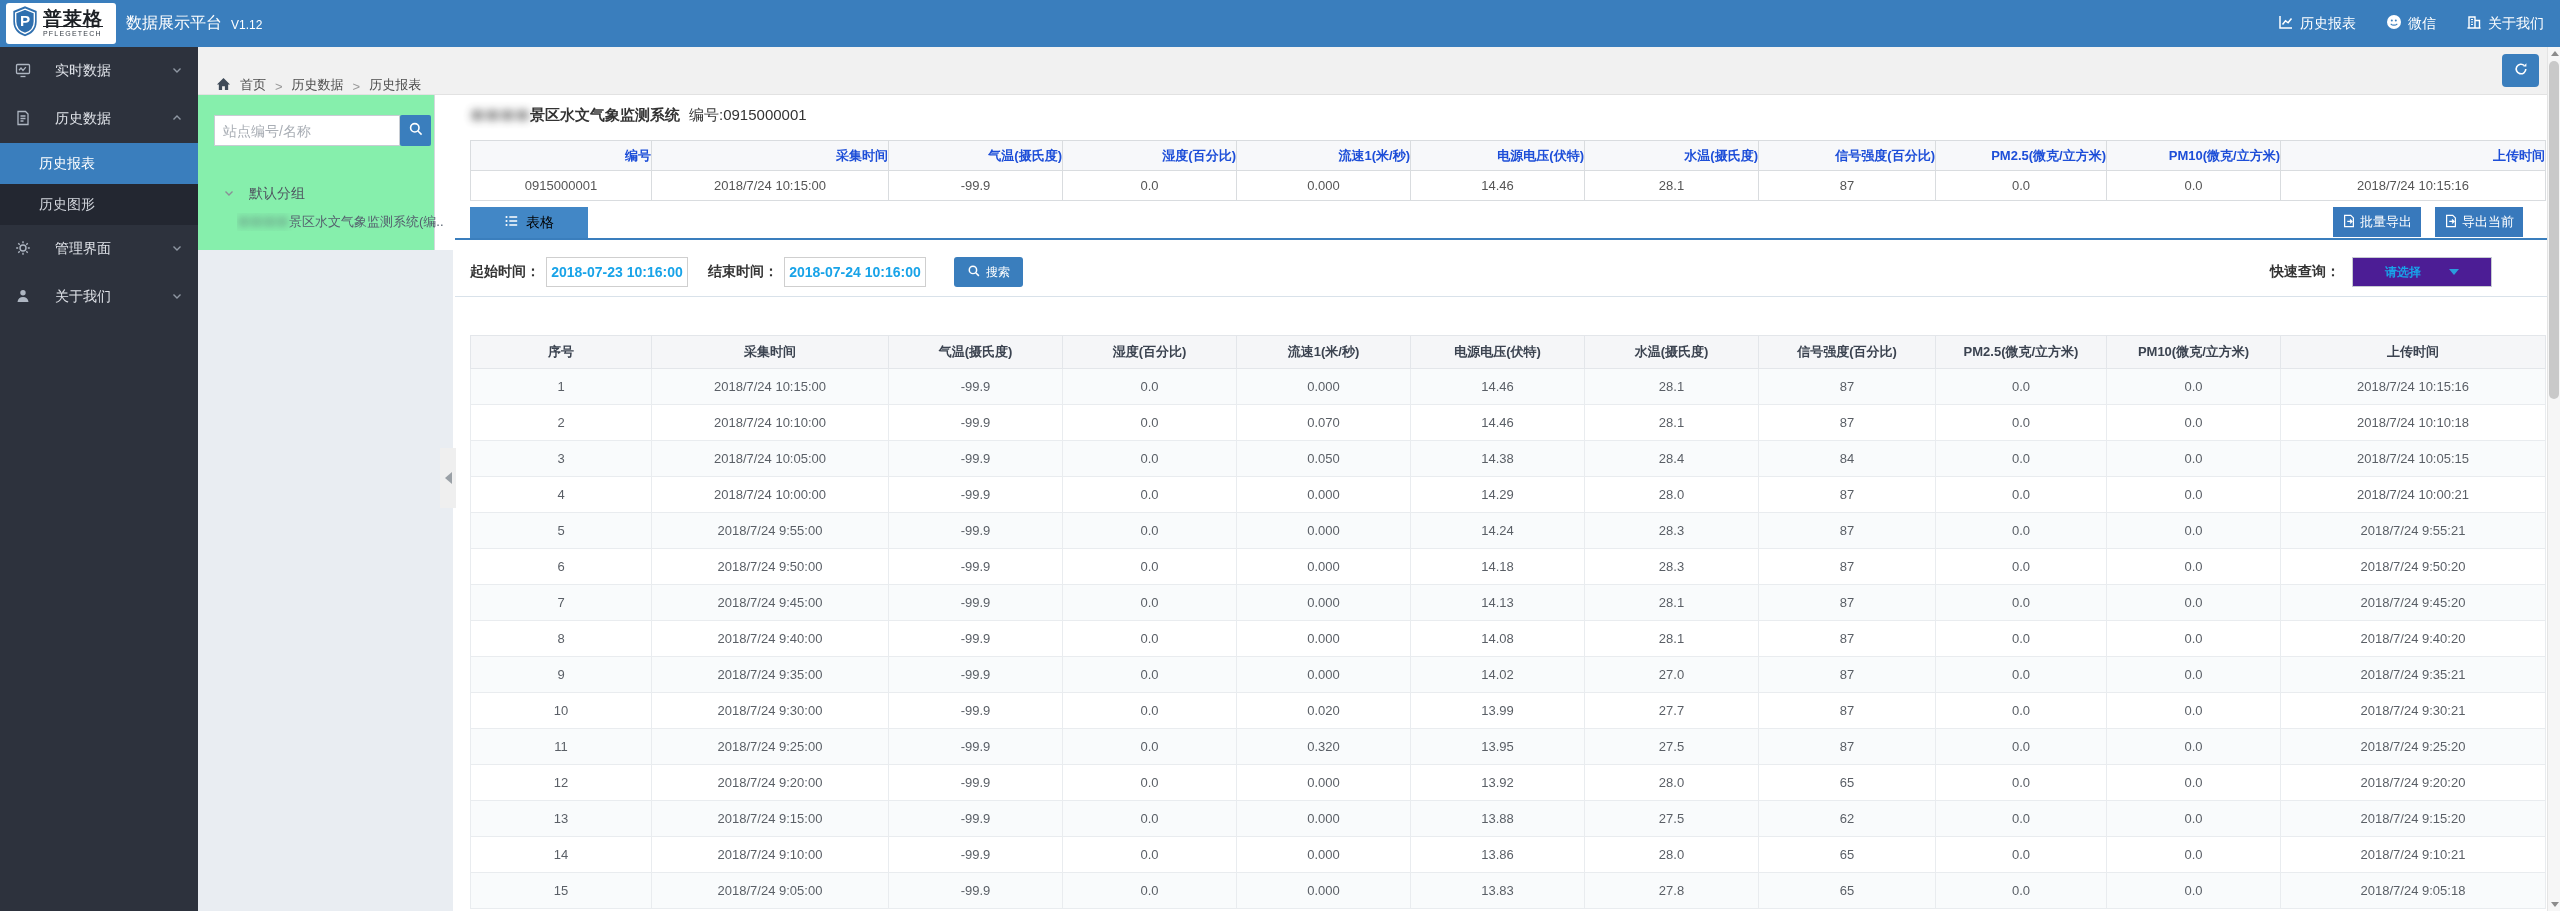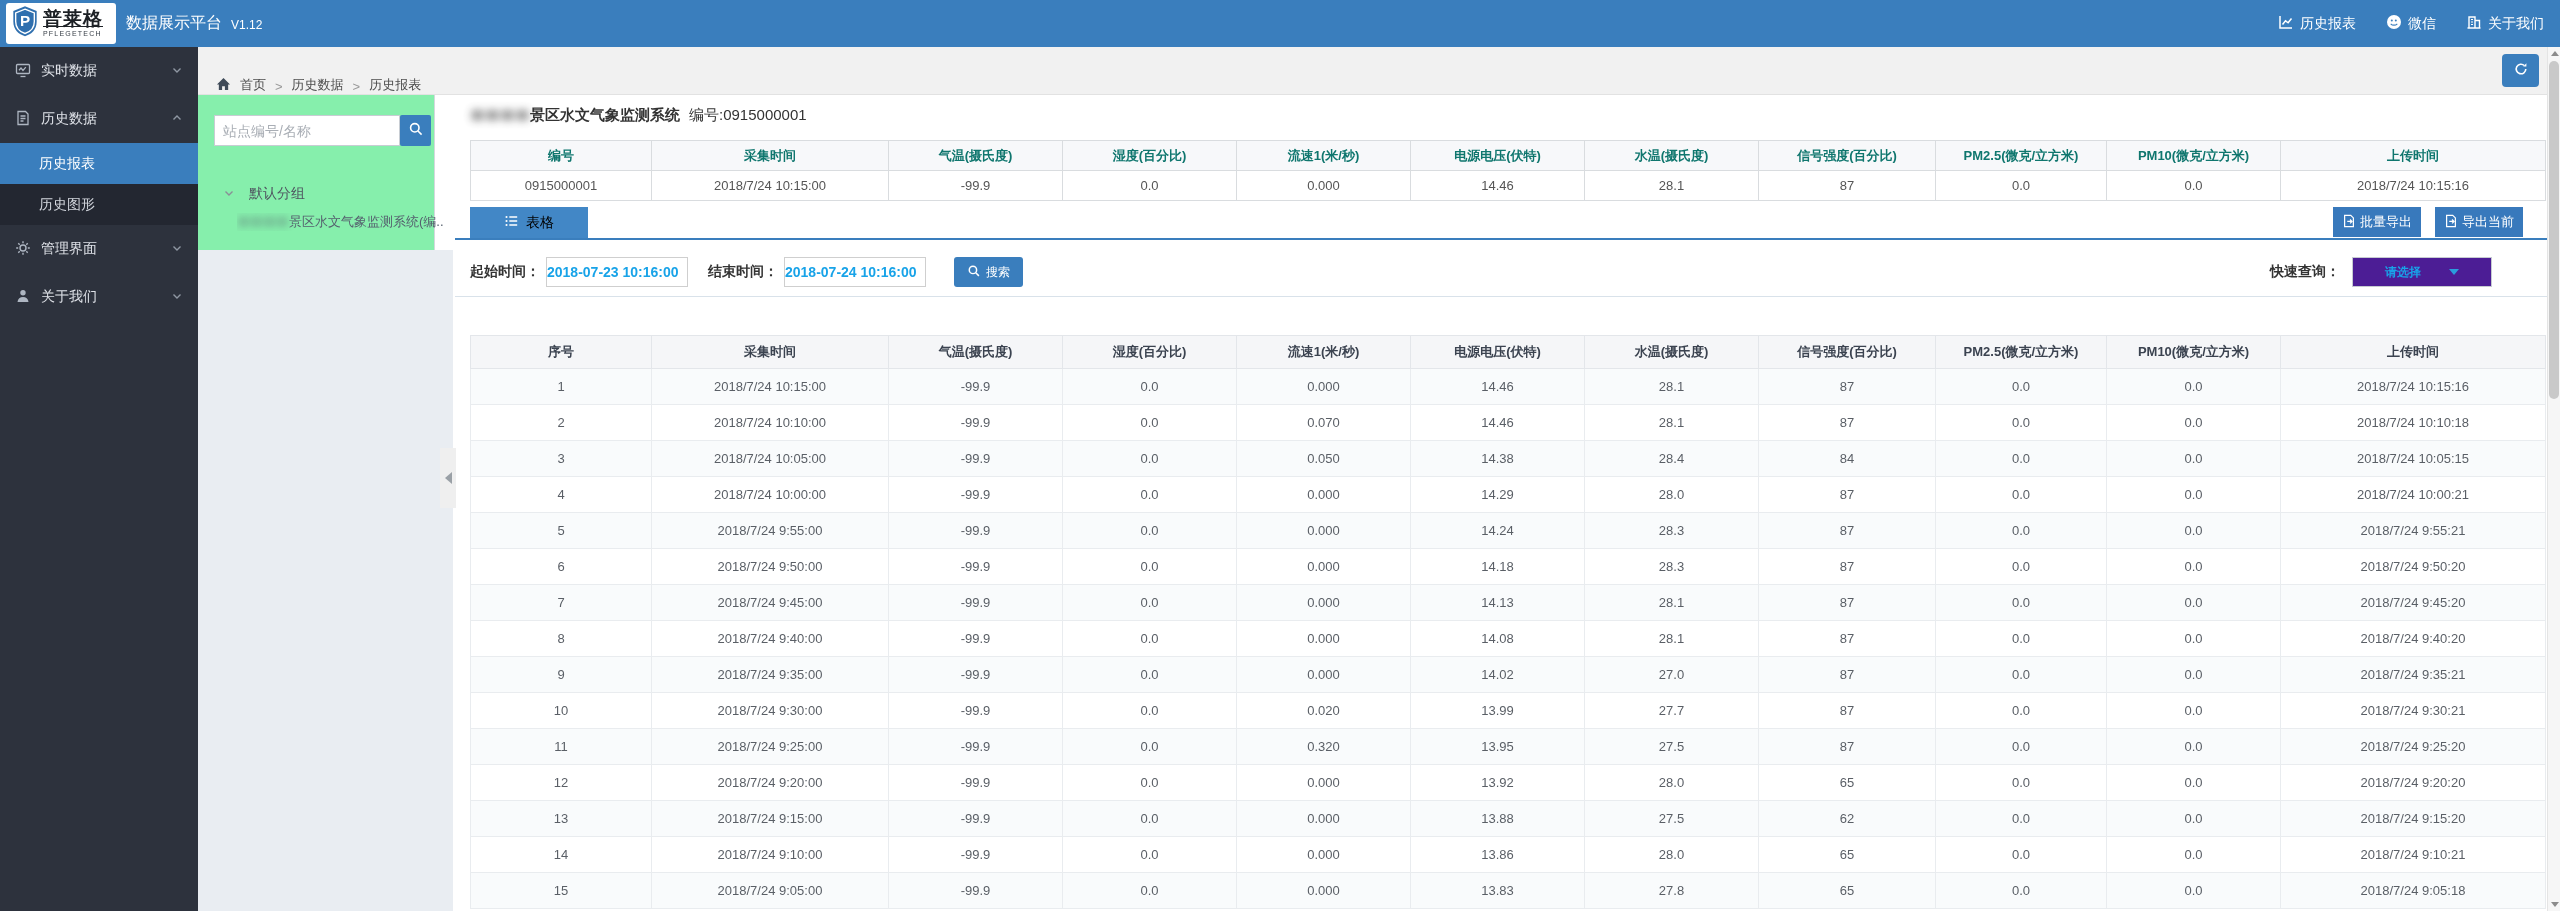--- a/index.html
+++ b/index.html
@@ -15,21 +15,21 @@
   .brand-cn { font-size:19px; font-weight:bold; color:#1d2126; letter-spacing:1px; line-height:20px;text-decoration:underline; }
   .brand-en { font-size:7px; color:#3a4049; letter-spacing:1.2px; line-height:9px; }
   .app-title { position:absolute; left:126px; top:0; height:47px; display:flex; align-items:center;
     color:#fff; font-size:16px; }
   .app-version { font-size:12px; margin-left:9px; margin-top:2px; }
   .topbar-links { position:absolute; right:16px; top:0; height:47px; display:flex; align-items:center; gap:30px; }
   .top-link { display:flex; align-items:center; gap:6px; color:#fff; font-size:14px; cursor:pointer; }
 
   
   .sidebar { position:absolute; left:0; top:47px; width:198px; height:864px; background:#2d323d; z-index:10; }
-  .side-item { height:48px; display:flex; align-items:center; padding:0 15px; gap:10px;
+  .side-item { height:48px; display:flex; align-items:center; padding:0 15px; gap:24px;
     color:#dfe2e8; font-size:14px; cursor:pointer; }
   .side-item .chev { margin-left:auto; }
   .submenu { background:#232731; }
   .sub-item { height:41px; display:flex; align-items:center; padding-left:39px;
     color:#d2d6dd; font-size:14px; cursor:pointer; }
   .sub-item.active { background:#3a7ebd; color:#fff; }
 
   
   .breadcrumb-bar { position:absolute; left:198px; top:47px; width:2362px; height:48px;
     background:#f1f1f1; border-bottom:1px solid #e2e2e2; display:flex; align-items:flex-end;
@@ -59,34 +59,34 @@
   
   .main { position:absolute; left:455px; top:95px; width:2092px; height:816px; background:#fff; z-index:3; }
   .page-title { position:absolute; left:15px; top:11px; font-size:15px; color:#333; }
   .title-name { font-weight:bold; }
   .title-no { font-weight:normal; margin-left:9px; }
   .redacted { filter:blur(4px); opacity:.8; }
 
   table.data-grid { border-collapse:collapse; table-layout:fixed; }
   .summary-table { position:absolute; left:15px; top:45px; width:2075px; }
   .summary-table th { height:30px; background:#f7f8fa; border:1px solid #d9dcdf;
-    font-size:13px; font-weight:bold; color:#0f766e; text-align:center; }
+    font-size:13px; font-weight:bold; color:#1d4ed8; text-align:right; }
   .summary-table td { height:30px; background:#fff; border:1px solid #d9dcdf;
     font-size:13px; color:#555; text-align:center; }
 
   .tab-btn { position:absolute; left:15px; top:112px; height:31px; padding:0 34px; background:#4287c6;
     border:none; color:#000000; font-size:14px; display:flex; align-items:center; gap:7px; cursor:pointer;font-family:Liberation Serif, serif; }
   .tab-underline { position:absolute; left:0; top:143px; width:2092px; height:2px; background:#3a7ebd; }
   .export-group { position:absolute; right:24px; top:112px; display:flex; gap:14px; }
   .export-btn { height:30px; padding:0 9px; background:#3879bc; border:none; color:#fff; font-size:13px;
     display:flex; align-items:center; gap:4px; cursor:pointer; }
 
   .filter-row { position:absolute; left:15px; top:156px; height:42px; display:flex; align-items:center; }
   .filter-label { font-size:14px; font-weight:bold; color:#333; }
-  .date-input { width:142px; height:30px; border:1px solid #cfcfcf; margin:0 8px 0 6px; text-align:left;
+  .date-input { width:142px; height:30px; border:1px solid #cfcfcf; margin:0 8px 0 6px; text-align:center;
     font-size:14px; font-weight:bold; color:#18a3e8; outline:none; font-family:"Liberation Sans","DejaVu Sans",sans-serif; }
   .search2-btn { height:30px; padding:0 13px; background:#3a7ebd; border:none; border-radius:3px;
     color:#fff; font-size:12px; display:flex; align-items:center; gap:5px; margin-left:20px; cursor:pointer; }
   .quick-query { position:absolute; right:55px; top:156px; height:42px; display:flex; align-items:center; gap:12px; }
   .quick-select { width:140px; height:30px; border:1px solid #c6cbd1; display:flex; align-items:center;
     justify-content:center; gap:28px; font-size:12px; font-weight:bold; color:#18a3e8; cursor:pointer; background:#4c1d95; }
   .caret-down { width:0; height:0; border-left:5px solid transparent; border-right:5px solid transparent;
     border-top:6px solid #2a9ddd; }
   .filter-divider { position:absolute; left:0; top:201px; width:2092px; height:1px; background:#d9e2ea; }
 

